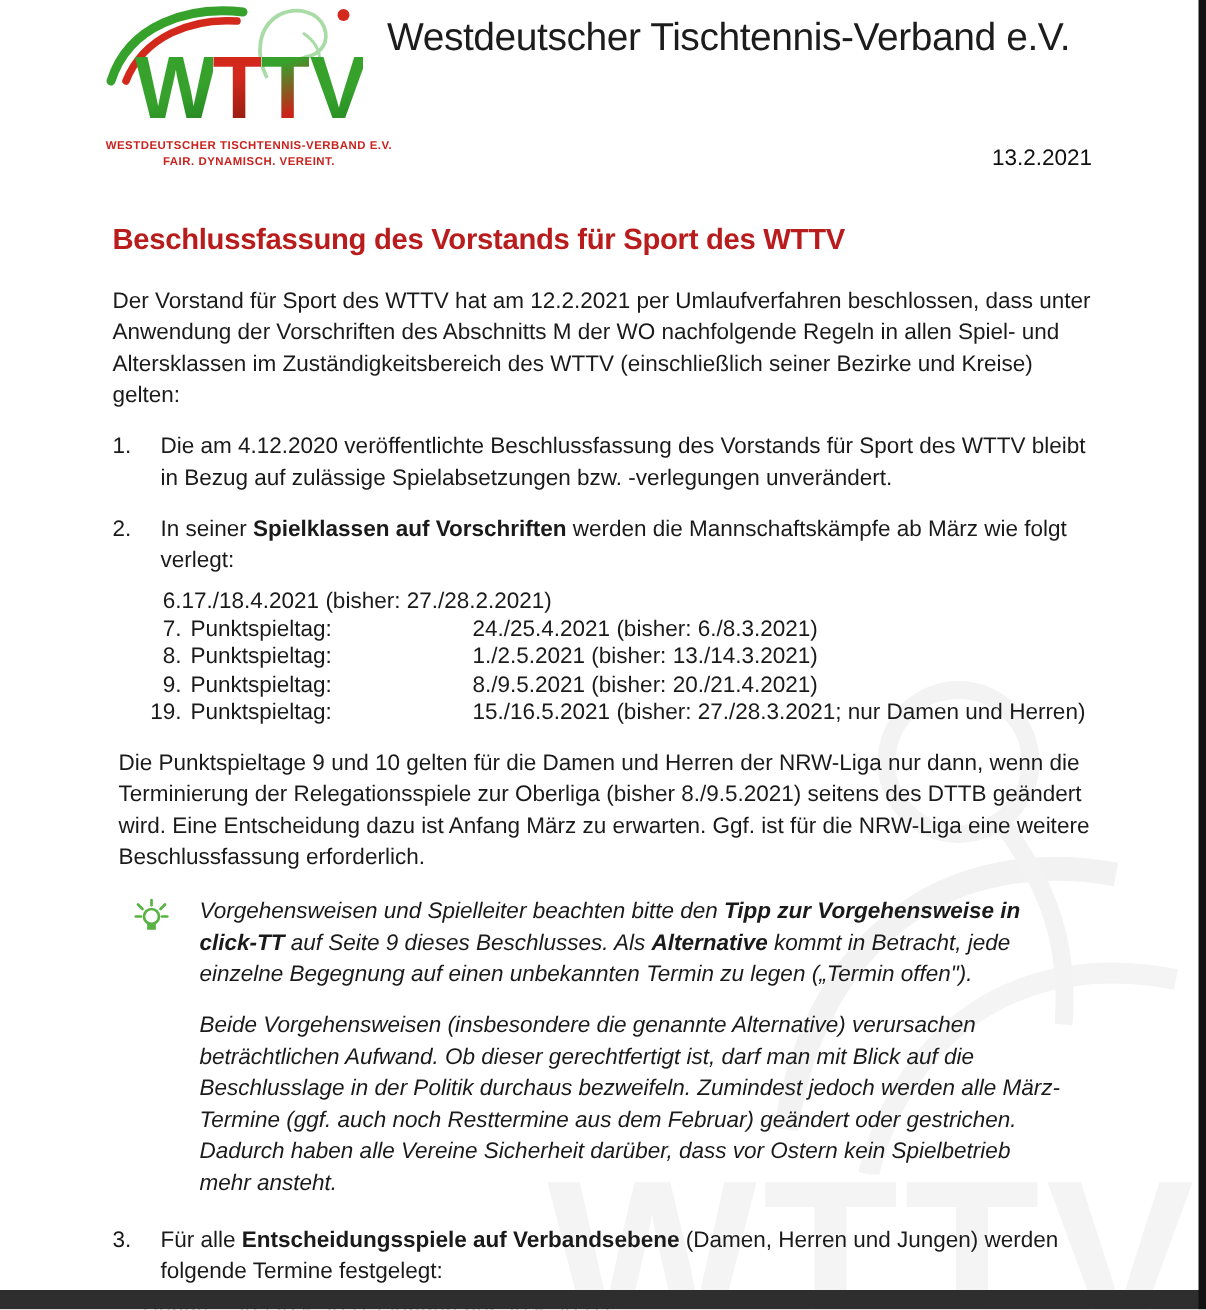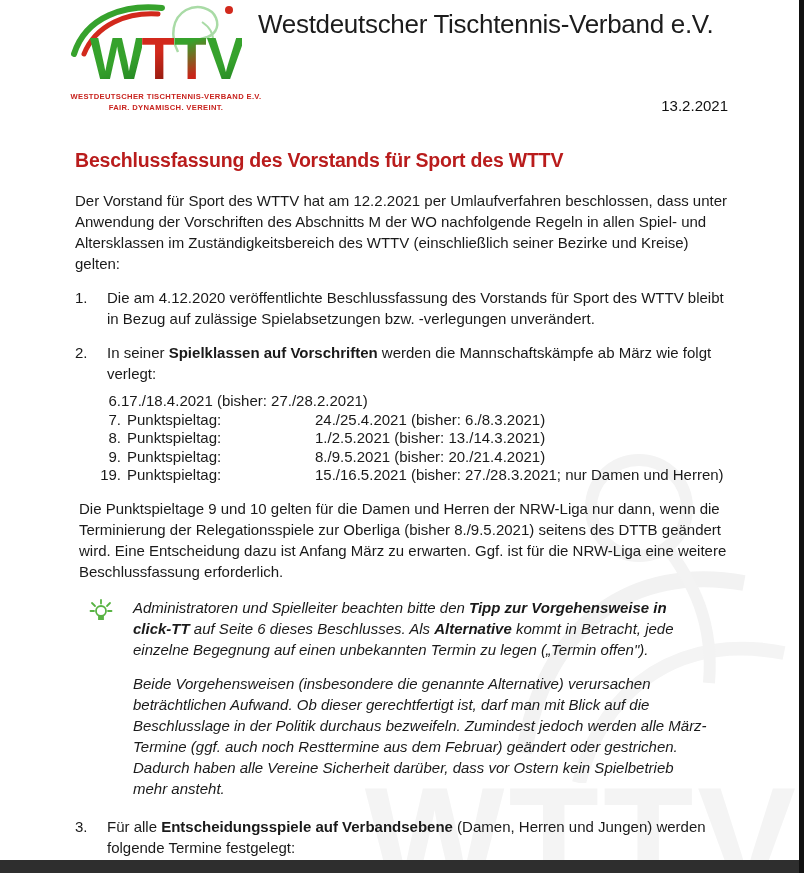--- a/index.html
+++ b/index.html
@@ -150,21 +150,21 @@
         <g stroke="#58b343" stroke-width="1.8" fill="none" stroke-linecap="round">
           <circle cx="13" cy="13" r="5"></circle>
           <path d="M11,18 h4 v3 h-4 z" fill="#58b343"></path>
           <line x1="13" y1="2" x2="13" y2="5.5"></line>
           <line x1="4" y1="5" x2="7" y2="8"></line>
           <line x1="22" y1="5" x2="19" y2="8"></line>
           <line x1="2.5" y1="13" x2="6" y2="13"></line>
           <line x1="20" y1="13" x2="23.5" y2="13"></line>
         </g>
       </svg>
-      <div class="tip-text"><span>Administratoren und Spielleiter beachten bitte den </span><b>Tipp zur Vorgehensweise in click-TT</b><span> auf Seite 6 dieses Beschlusses. Als </span><b>Alternative</b><span> kommt in Betracht, jede einzelne Begegnung auf einen unbekannten Termin zu legen („Termin offen").</span></div>
+      <div class="tip-text"><span>Vorgehensweisen und Spielleiter beachten bitte den </span><b>Tipp zur Vorgehensweise in click-TT</b><span> auf Seite 9 dieses Beschlusses. Als </span><b>Alternative</b><span> kommt in Betracht, jede einzelne Begegnung auf einen unbekannten Termin zu legen („Termin offen").</span></div>
     </div>
 
     <p class="tip2">Beide Vorgehensweisen (insbesondere die genannte Alternative) verursachen beträchtlichen Aufwand. Ob dieser gerechtfertigt ist, darf man mit Blick auf die Beschlusslage in der Politik durchaus bezweifeln. Zumindest jedoch werden alle März-Termine (ggf. auch noch Resttermine aus dem Februar) geändert oder gestrichen. Dadurch haben alle Vereine Sicherheit darüber, dass vor Ostern kein Spielbetrieb mehr ansteht.</p>
 
     <div class="oli" style="margin-bottom:0;">
       <span class="num">3.</span>
       <span class="obody"><span>Für alle </span><b>Entscheidungsspiele auf Verbandsebene</b><span> (Damen, Herren und Jungen) werden folgende Termine festgelegt:</span></span>
     </div>
 
     <div class="rounds">

